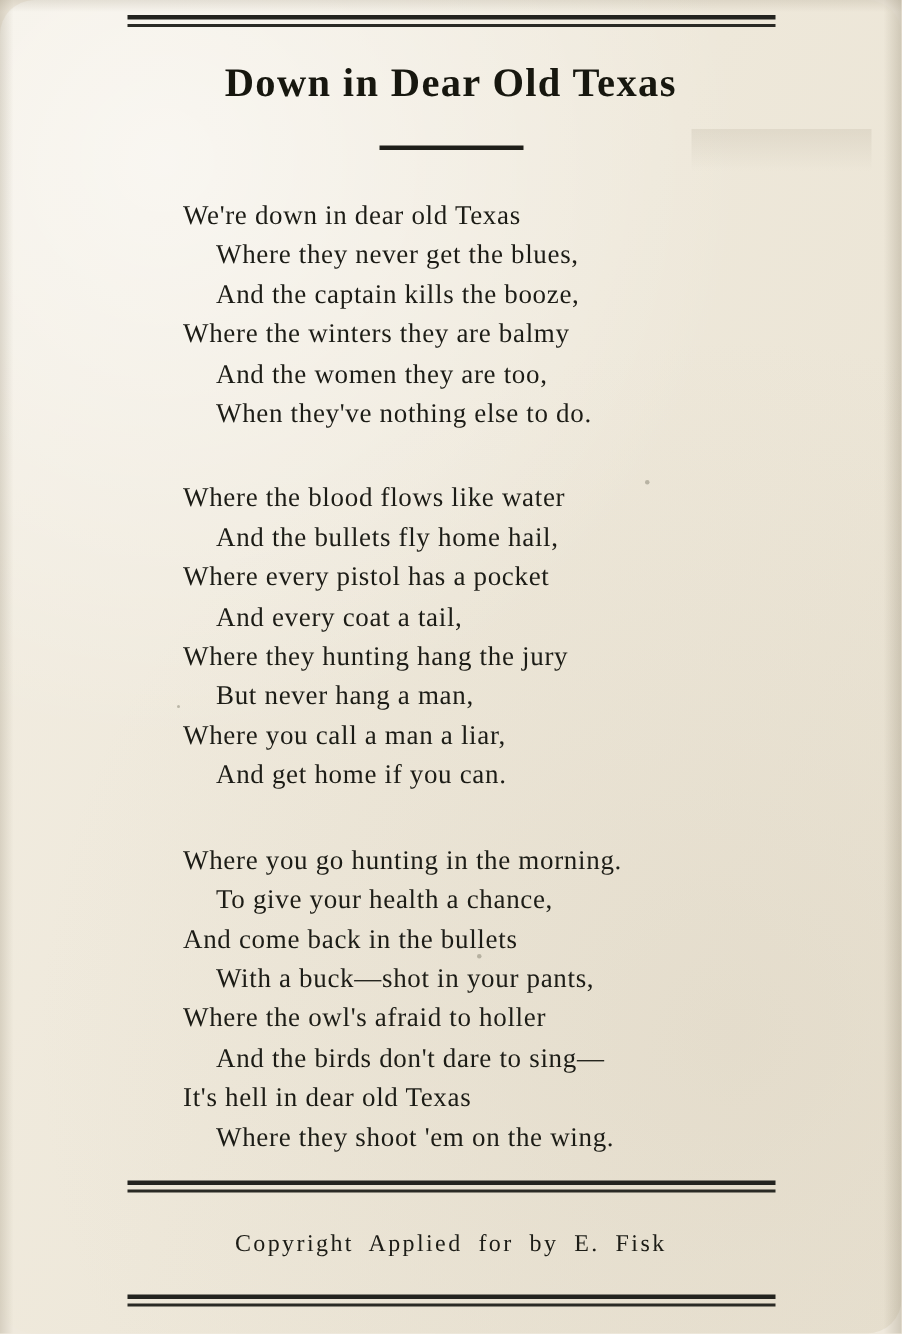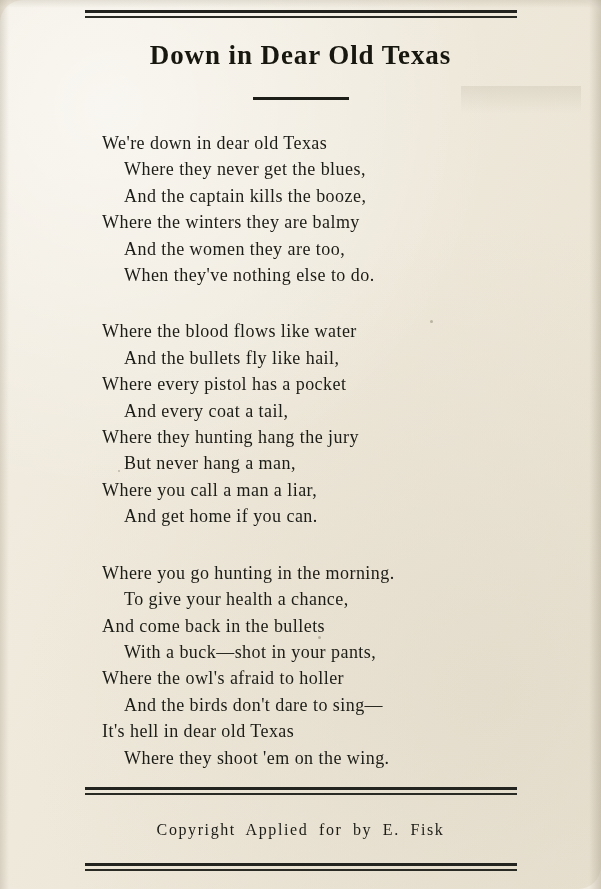--- a/index.html
+++ b/index.html
@@ -17,21 +17,21 @@
   .page {
     position: relative;
     width: 601px;
     height: 889px;
     box-sizing: border-box;
     background: #f0eade;
     background-image:
       radial-gradient(circle at 18% 12%, rgba(255,255,255,0.55) 0%, rgba(255,255,255,0) 42%),
       radial-gradient(circle at 82% 78%, rgba(210,200,180,0.28) 0%, rgba(210,200,180,0) 55%),
       linear-gradient(115deg, #f3eee3 0%, #eee8da 48%, #e9e2d2 100%);
-    padding: 0 24px;
+    padding: 0 44px;
     border-radius: 23px;
   }
   .edge-left {
     position: absolute;
     left: 0; top: 0; bottom: 0;
     width: 9px;
     background: linear-gradient(to right, rgba(160,150,128,0.30), rgba(160,150,128,0));
     pointer-events: none;
   }
   .edge-right {
@@ -160,21 +160,21 @@
       <div class="line">We're down in dear old Texas</div>
       <div class="line indent">Where they never get the blues,</div>
       <div class="line indent">And the captain kills the booze,</div>
       <div class="line">Where the winters they are balmy</div>
       <div class="line indent">And the women they are too,</div>
       <div class="line indent">When they've nothing else to do.</div>
     </div>
 
     <div class="stanza">
       <div class="line">Where the blood flows like water</div>
-      <div class="line indent">And the bullets fly like hail,</div>
+      <div class="line indent">And the bullets fly home hail,</div>
       <div class="line">Where every pistol has a pocket</div>
       <div class="line indent">And every coat a tail,</div>
       <div class="line">Where they hunting hang the jury</div>
       <div class="line indent">But never hang a man,</div>
       <div class="line">Where you call a man a liar,</div>
       <div class="line indent">And get home if you can.</div>
     </div>
 
     <div class="stanza">
       <div class="line">Where you go hunting in the morning.</div>

